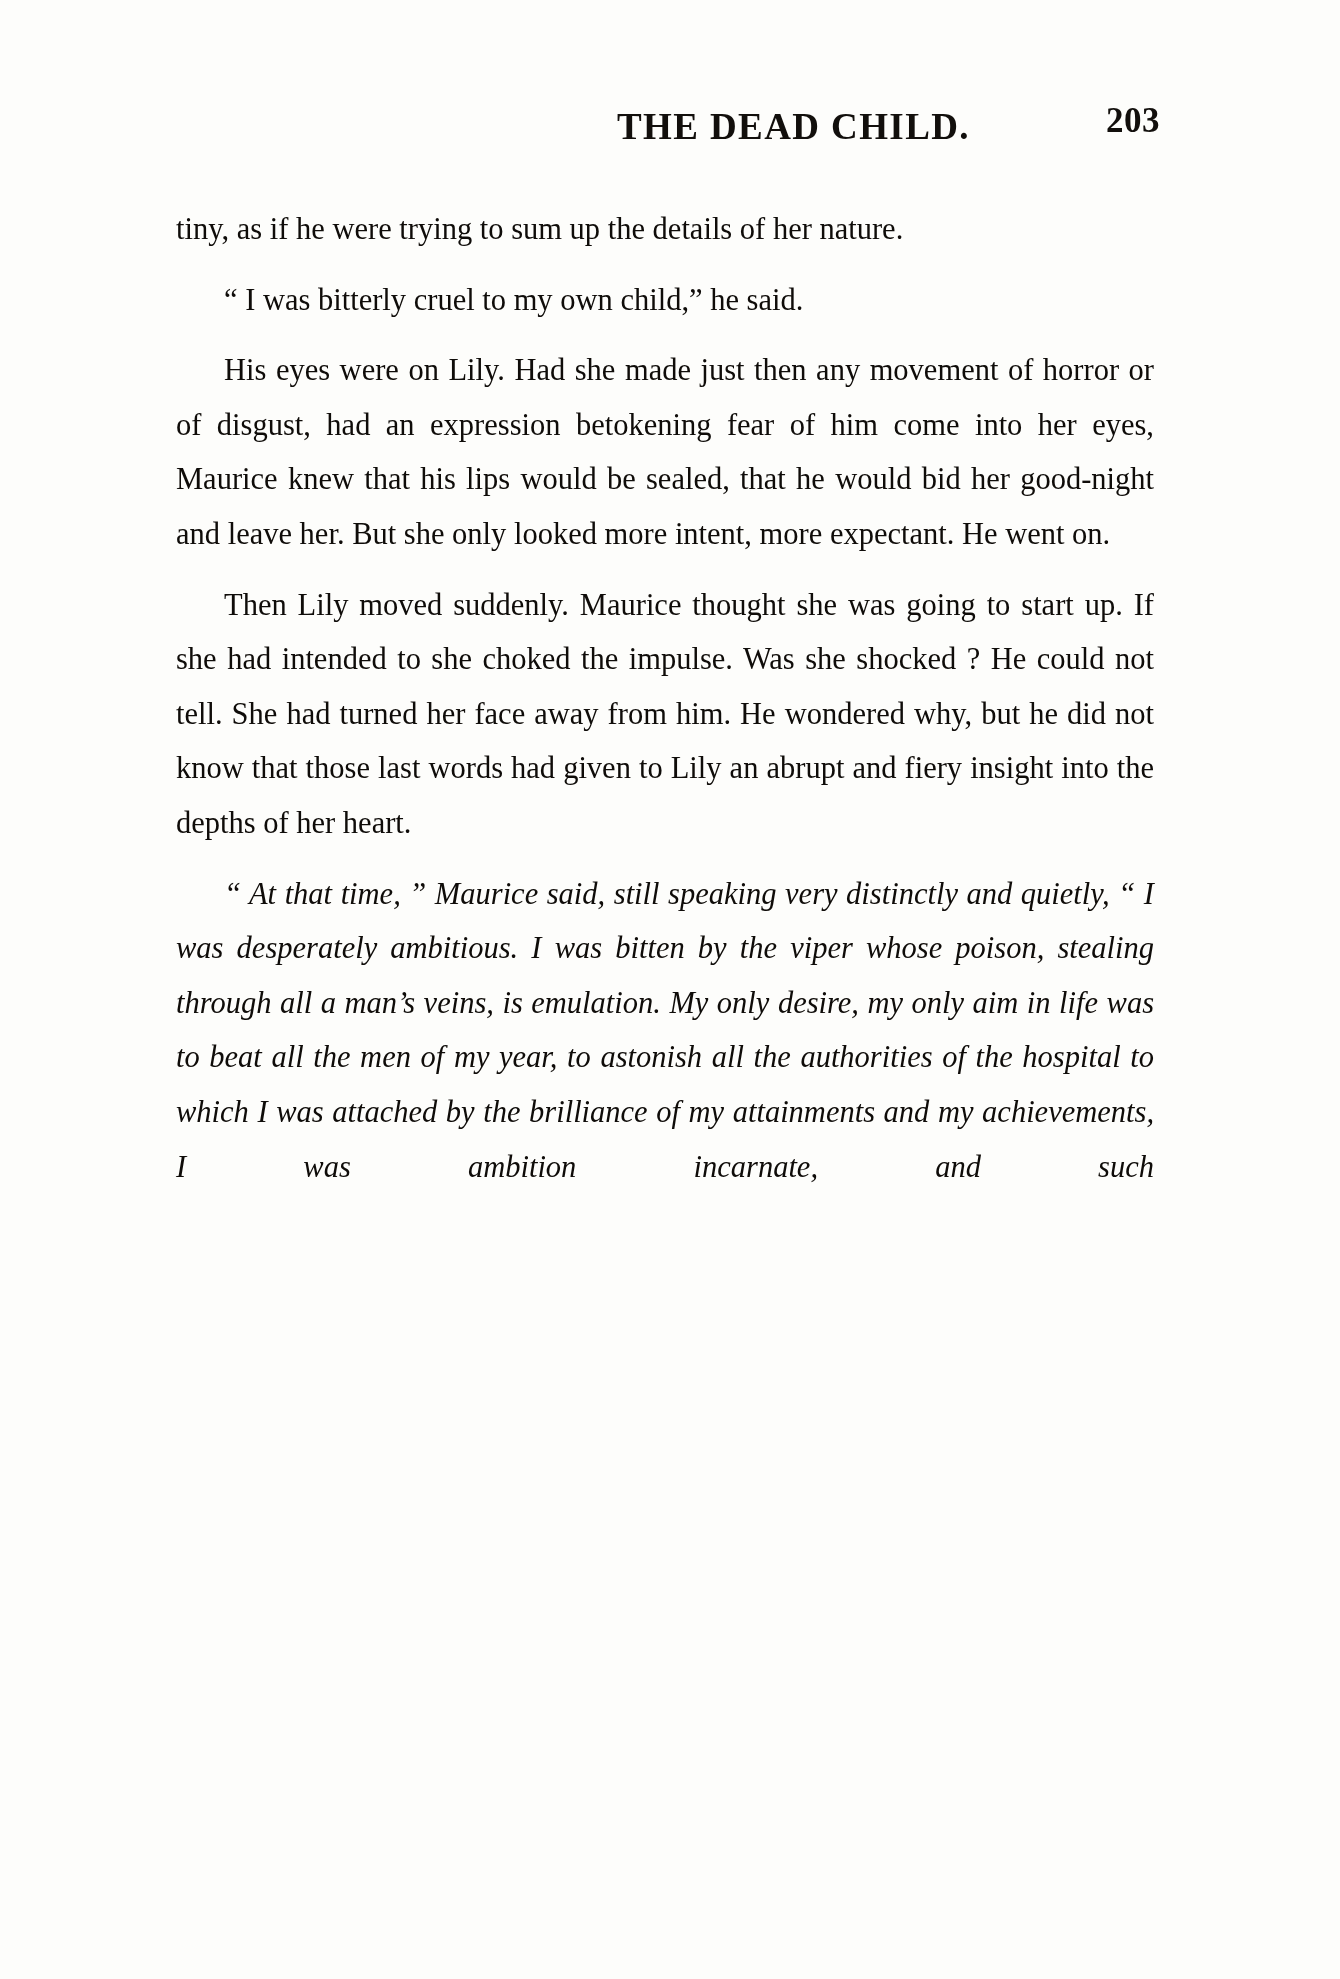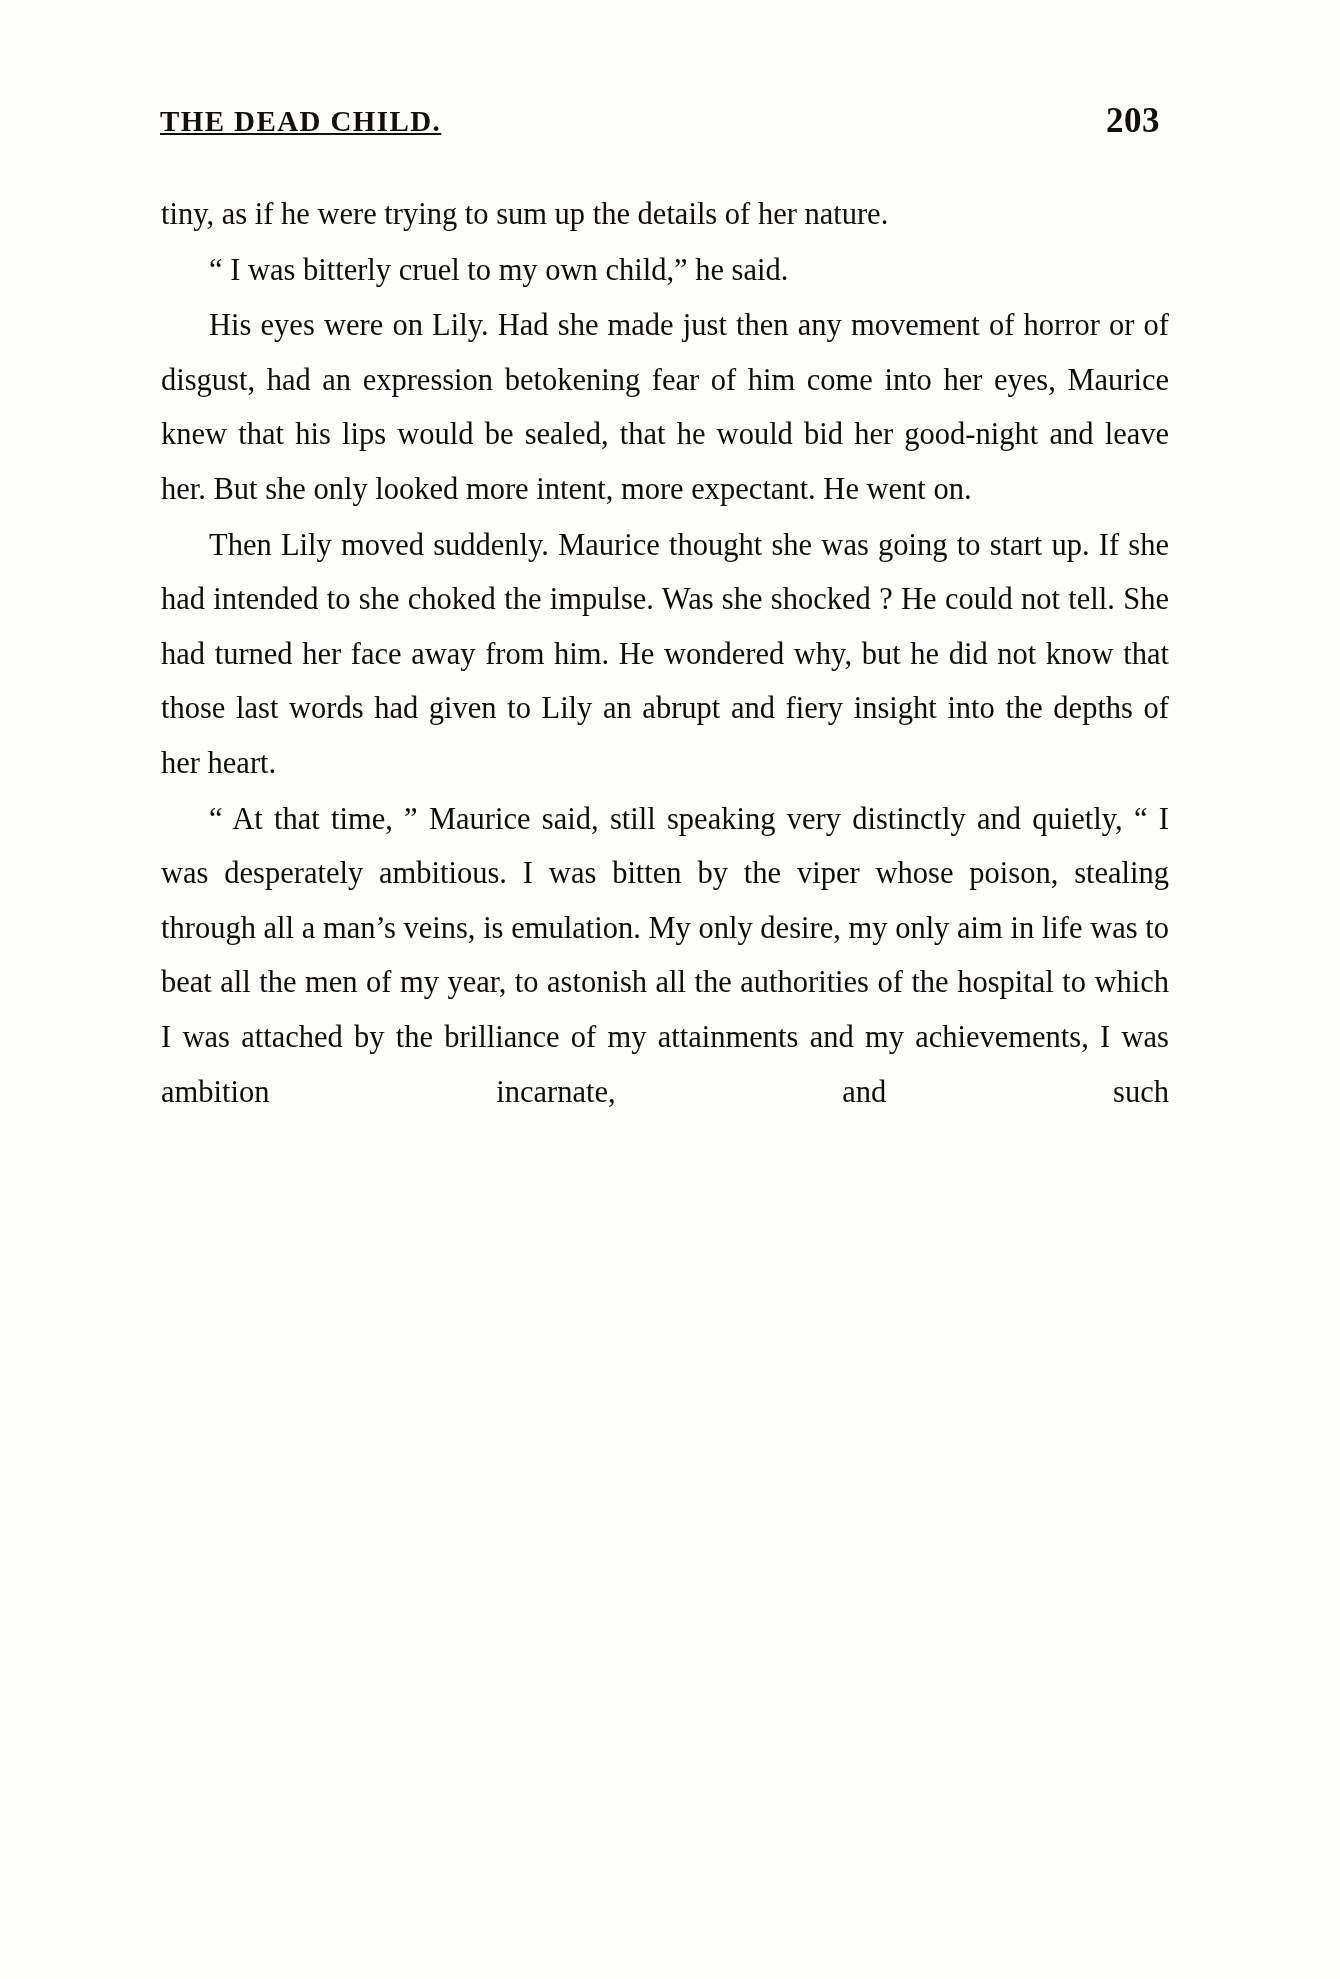--- a/index.html
+++ b/index.html
@@ -27,28 +27,27 @@
     left: 160px;
     top: 105px;
     width: 1000px;
     height: 50px;
   }
   .running-title {
     position: absolute;
     left: 0;
     top: 0;
     width: 810px;
-    text-align: left;
-    font-size: 29px;
+    text-align: right;
+    font-size: 37px;
     letter-spacing: 1.4px;
     font-weight: 600;
     font-variant: small-caps;
     text-transform: uppercase;
     color: #120f0c;
-    text-decoration: underline;
   }
   .page-number {
     position: absolute;
     right: 0;
     top: -4px;
     font-size: 35px;
     font-weight: 600;
     color: #120f0c;
     letter-spacing: 0.5px;
   }
@@ -57,29 +56,30 @@
     left: 160px;
     top: 186px;
     width: 1010px;
     font-size: 30.5px;
     line-height: 54.6px;
     text-align: justify;
     text-justify: inter-word;
     color: #0f0c09;
   }
   .body-text p {
-    margin: 1px;
+    margin: 16px;
     text-indent: 48px;
   }
   .body-text p.noindent {
     text-indent: 0;
   }
   
   .body-text p:last-child {
     text-align: justify;
+    font-style: italic;
   }
   .body-text p:last-child::after {
     content: "";
     display: inline-block;
     width: 100%;
   }
 </style>
 </head>
 <body>
 

